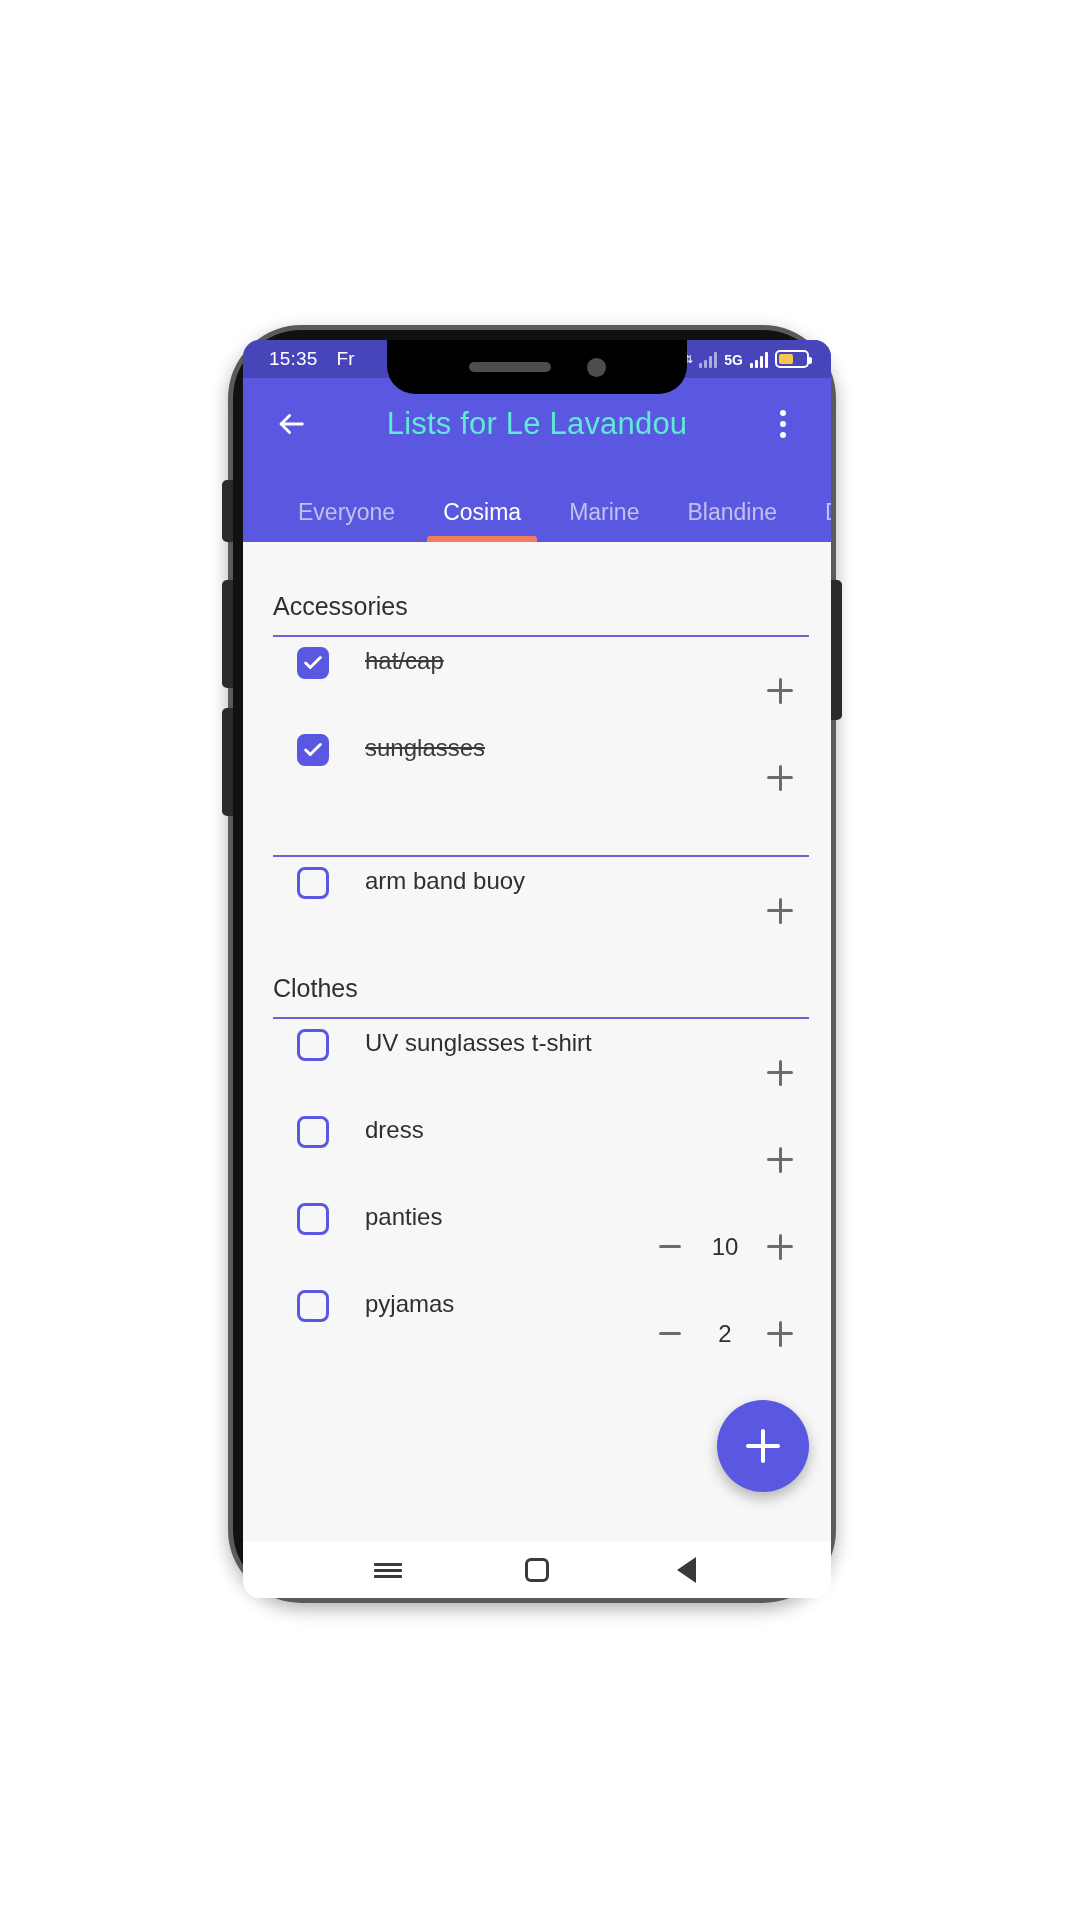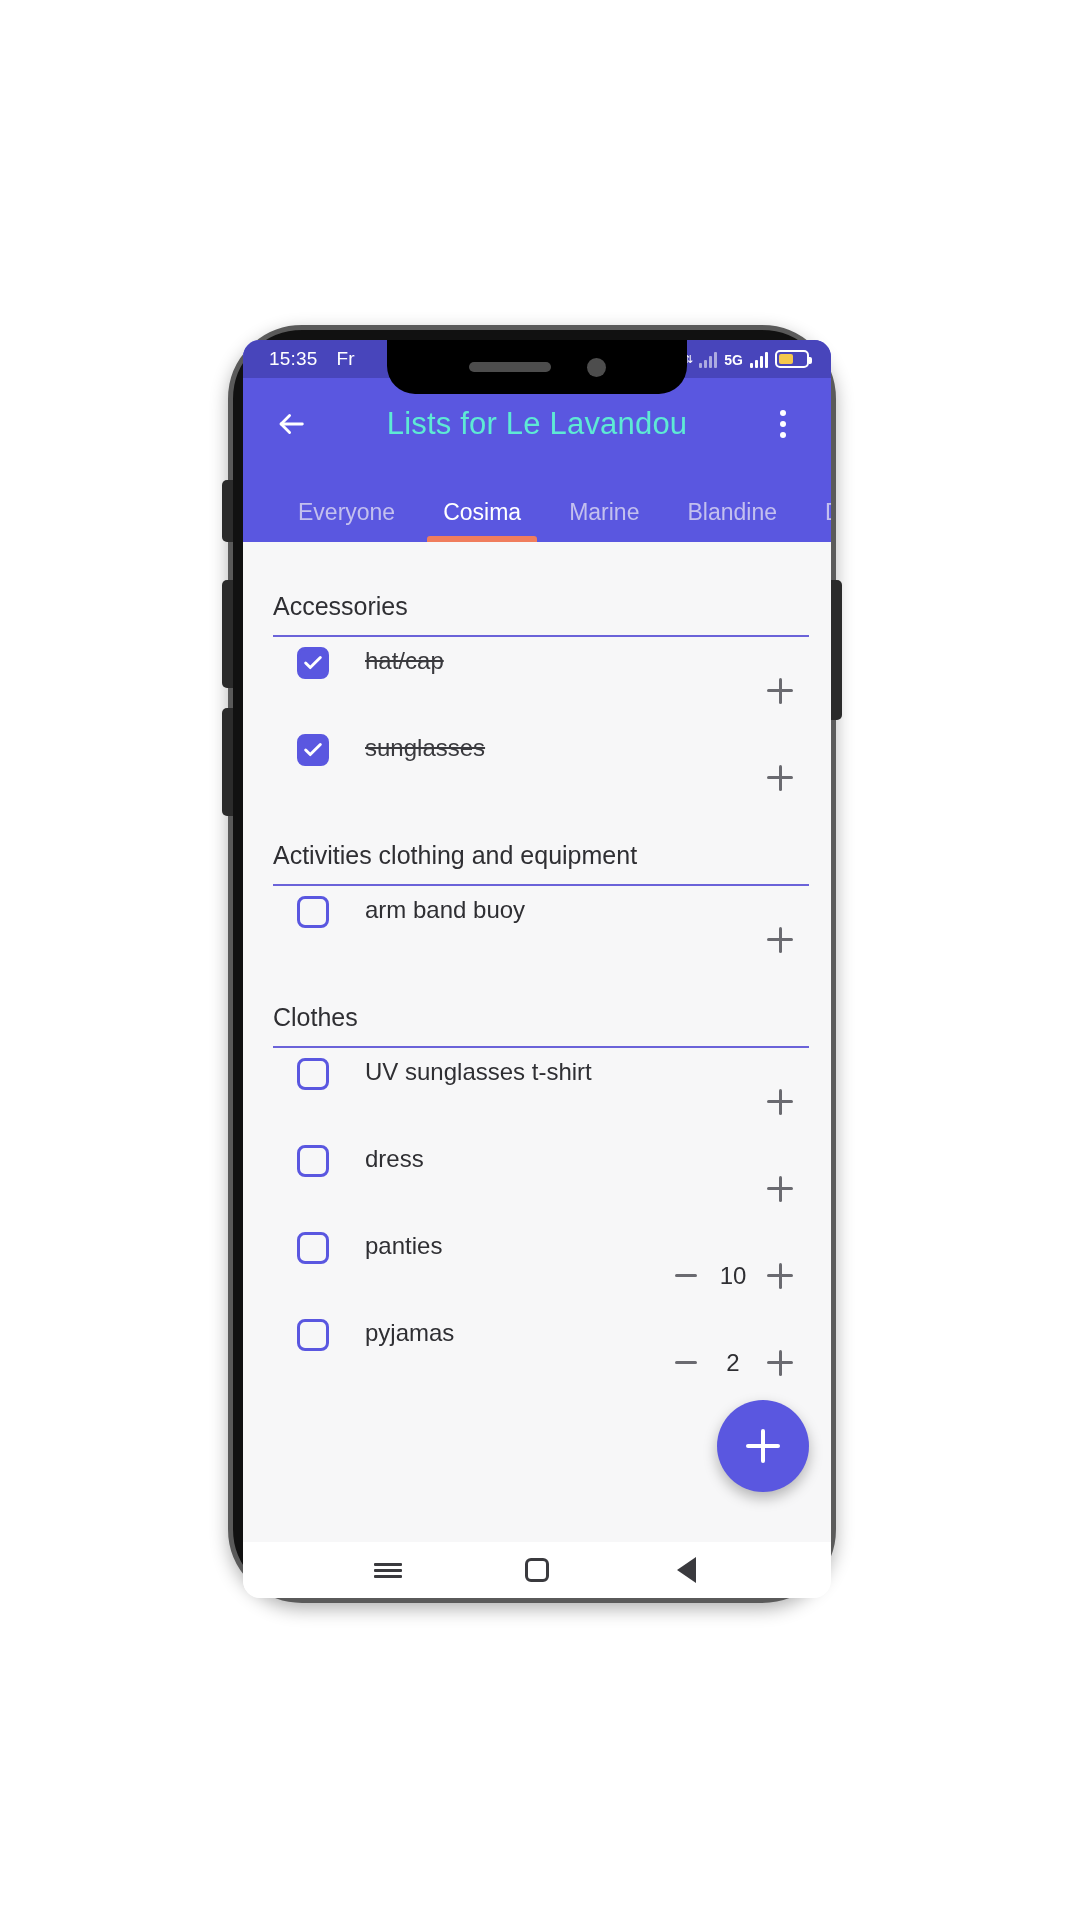--- a/index.html
+++ b/index.html
@@ -161,21 +161,21 @@
   }
   .checkbox.checked { background: #5a57e0; border-color: #5a57e0; }
   .checkmark { display: none; }
   .checkbox.checked .checkmark { display: block; }
   .item-label {
     margin-left: 36px;
     font-size: 24px; color: #2f2f33;
     flex: 1;
   }
   .item-label.done { text-decoration: line-through; color: #3a3a3e; }
-  .qty-group { display: flex; align-items: center; gap: 4px; }
+  .qty-group { display: flex; align-items: center; gap: 12px; }
   .qty-btn {
     width: 46px; height: 46px;
     display: flex; align-items: center; justify-content: center;
     color: #5c5c62; cursor: pointer;
   }
   .qty-value {
     min-width: 40px; text-align: center;
     font-size: 24px; color: #2f2f33;
   }
   .minus-glyph { width: 22px; height: 3px; background: #6a6a70; border-radius: 2px; }
@@ -316,21 +316,20 @@
             </svg>
           </div>
           <div class="item-label done">sunglasses</div>
           <div class="qty-group">
             <div class="qty-btn">
               <span class="plus-glyph"></span>
             </div>
           </div>
         </div>
         <div class="section-header">
-          <div class="section-title">Activities clothing and equipment</div>
           <div class="section-rule"></div>
         </div>
         <div class="list-row">
           <div class="checkbox"></div>
           <div class="item-label">arm band buoy</div>
           <div class="qty-group">
             <div class="qty-btn">
               <span class="plus-glyph"></span>
             </div>
           </div>

